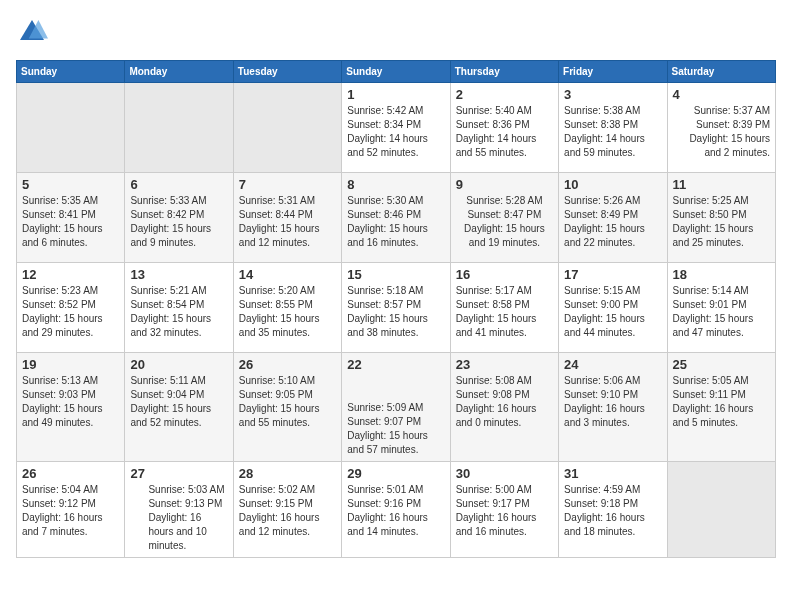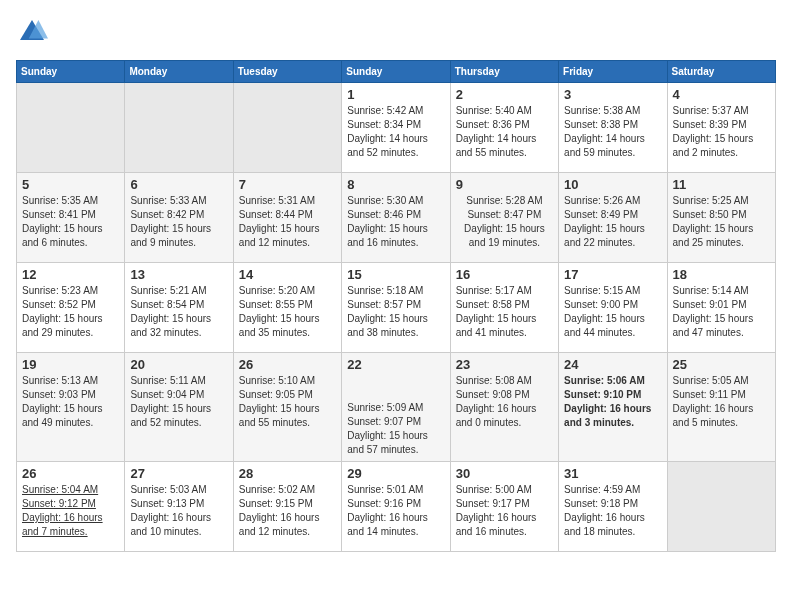--- a/index.html
+++ b/index.html
@@ -143,21 +143,21 @@
 Daylight: 14 hours and 55 minutes.</div>
         </td>
         <td>
           <div class="day-num">3</div>
           <div class="day-info" style="white-space: pre-line;">Sunrise: 5:38 AM
 Sunset: 8:38 PM
 Daylight: 14 hours and 59 minutes.</div>
         </td>
         <td>
           <div class="day-num">4</div>
-          <div class="day-info" style="white-space: pre-line;">Sunrise: 5:37 AM
+          <div class="day-info" style="white-space: pre-line; text-align: right;">Sunrise: 5:37 AM
 Sunset: 8:39 PM
 Daylight: 15 hours and 2 minutes.</div>
         </td>
       </tr>
       <tr>
         <td>
           <div class="day-num">5</div>
           <div class="day-info" style="white-space: pre-line;">Sunrise: 5:35 AM
 Sunset: 8:41 PM
 Daylight: 15 hours and 6 minutes.</div>
@@ -269,41 +269,41 @@
 Daylight: 15 hours and 57 minutes.</div>
         </td>
         <td>
           <div class="day-num">23</div>
           <div class="day-info" style="white-space: pre-line;">Sunrise: 5:08 AM
 Sunset: 9:08 PM
 Daylight: 16 hours and 0 minutes.</div>
         </td>
         <td>
           <div class="day-num">24</div>
-          <div class="day-info" style="white-space: pre-line; font-weight: bold;">Sunrise: 5:06 AM
+          <div class="day-info" style="white-space: pre-line;">Sunrise: 5:06 AM
 Sunset: 9:10 PM
 Daylight: 16 hours and 3 minutes.</div>
         </td>
         <td>
           <div class="day-num">25</div>
           <div class="day-info" style="white-space: pre-line;">Sunrise: 5:05 AM
 Sunset: 9:11 PM
 Daylight: 16 hours and 5 minutes.</div>
         </td>
       </tr>
       <tr>
         <td>
           <div class="day-num">26</div>
-          <div class="day-info" style="white-space: pre-line; text-decoration: underline;">Sunrise: 5:04 AM
+          <div class="day-info" style="white-space: pre-line;">Sunrise: 5:04 AM
 Sunset: 9:12 PM
 Daylight: 16 hours and 7 minutes.</div>
         </td>
         <td>
           <div class="day-num">27</div>
-          <div class="day-info" style="white-space: pre-line;">Sunrise: 5:03 AM
+          <div class="day-info" style="white-space: pre-line; margin-left: 18px;">Sunrise: 5:03 AM
 Sunset: 9:13 PM
 Daylight: 16 hours and 10 minutes.</div>
         </td>
         <td>
           <div class="day-num">28</div>
           <div class="day-info" style="white-space: pre-line;">Sunrise: 5:02 AM
 Sunset: 9:15 PM
 Daylight: 16 hours and 12 minutes.</div>
         </td>
         <td>

